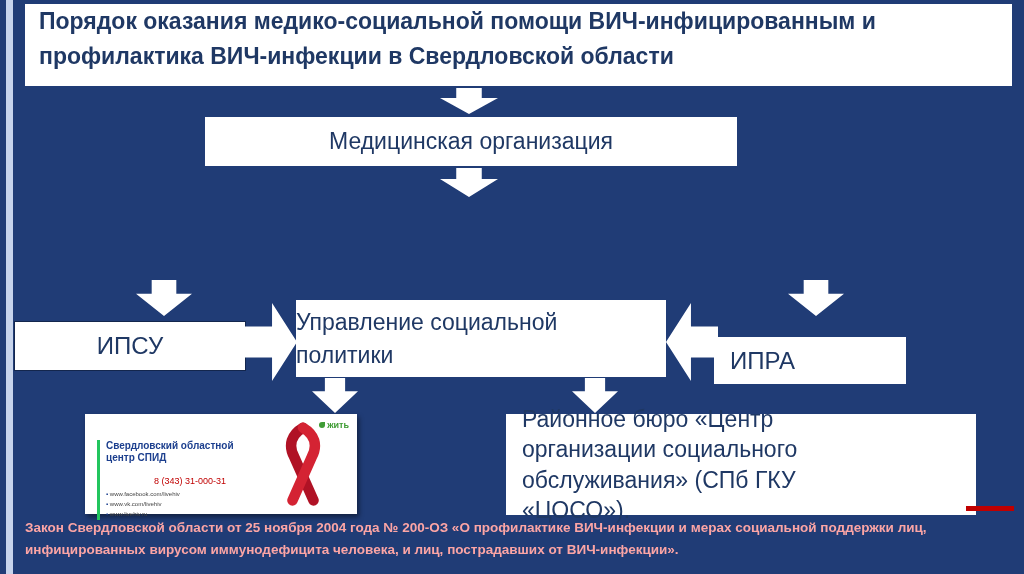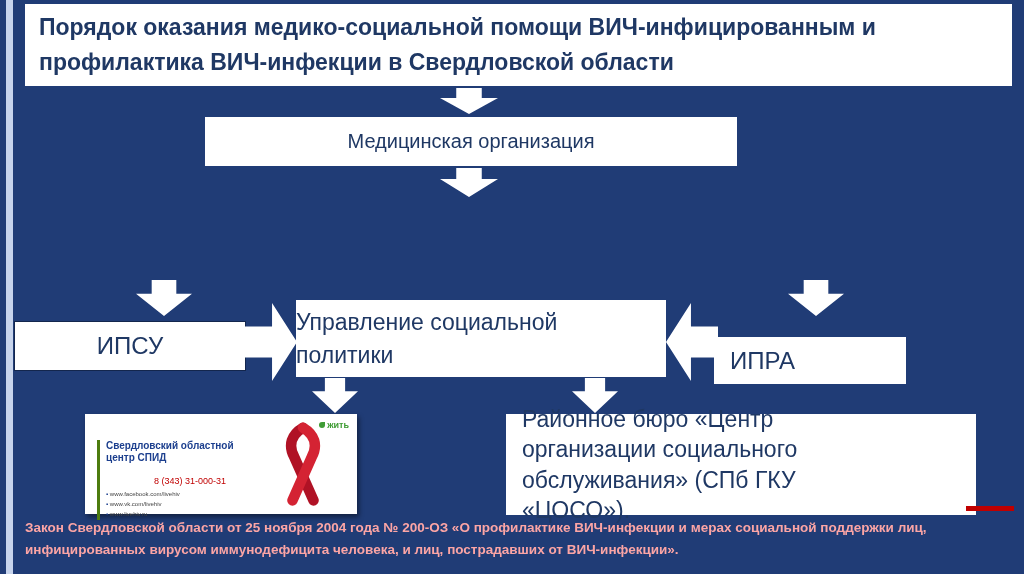--- a/index.html
+++ b/index.html
@@ -10,50 +10,50 @@
   .pre{white-space:pre-line;}
   .flexc{display:flex;align-items:center;justify-content:center;text-align:center;}
   .flexl{display:flex;align-items:center;text-align:left;}
   .arrow-down{position:absolute;background:#fff;
     clip-path:polygon(28% 0,72% 0,72% 38%,100% 38%,50% 100%,0 38%,28% 38%);}
   .arrow-right{position:absolute;background:#fff;
     clip-path:polygon(0 30%,52% 30%,52% 0,100% 50%,52% 100%,52% 70%,0 70%);}
   .arrow-left{position:absolute;background:#fff;
     clip-path:polygon(100% 30%,48% 30%,48% 0,0 50%,48% 100%,48% 70%,100% 70%);}
   .title{left:25px;top:4px;width:987px;height:82px;font-size:23px;font-weight:bold;
-         padding:6px 14px;line-height:1.5;}
+         padding:0 14px;line-height:1.5;}
   .footer{position:absolute;left:25px;top:517px;width:958px;color:#fca5a5;
           font-size:13.5px;font-weight:bold;line-height:1.6;}
   .red-line{position:absolute;left:966px;top:506px;width:48px;height:5px;background:#C00000;}
   
   .card{left:85px;top:414px;width:272px;height:100px;box-shadow:2px 3px 5px rgba(0,0,0,.45);}
   .card-logo{position:absolute;top:6px;right:8px;display:flex;align-items:center;gap:2px;
              font-size:9px;font-weight:bold;color:#3F9C35;margin-left:40px;}
   .leaf{width:6px;height:6px;background:#3F9C35;border-radius:50% 0 50% 50%;display:inline-block;}
-  .card-text{position:absolute;left:12px;top:26px;width:152px;border-left:3px solid #4d7c0f;
+  .card-text{position:absolute;left:12px;top:26px;width:152px;border-left:3px solid #22c55e;
              padding-left:6px;}
   .card-org{font-size:10px;font-weight:bold;color:#1C3F8E;line-height:1.2;}
   .card-phone{font-size:9px;font-weight:normal;color:#C00000;margin-top:12px;padding-left:48px;}
   .card-links{margin:3px 0 0;padding:0;list-style:none;font-size:6px;color:#444;line-height:1.7;}
   .card-links li::before{content:"▪ ";color:#1C3F8E;}
   .ribbon{position:absolute;right:24px;top:8px;width:60px;height:86px;}
 </style>
 </head>
 <body>
 
 <div class="slide">
 
   <div class="left-stripe"></div>
 
   <div class="wbox title pre">Порядок оказания медико-социальной помощи ВИЧ-инфицированным и
 профилактика ВИЧ-инфекции в Свердловской области</div>
 
   <div class="arrow-down" style="left:440px;top:88px;width:58px;height:26px;"></div>
 
-  <div class="wbox flexc" style="left:205px;top:117px;width:532px;height:49px;font-size:20px;">Медицинская организация</div>
+  <div class="wbox flexc" style="left:205px;top:117px;width:532px;height:49px;font-size:23px;">Медицинская организация</div>
 
   <div class="arrow-down" style="left:440px;top:168px;width:58px;height:29px;"></div>
 
 
   <div class="arrow-down" style="left:136px;top:280px;width:56px;height:36px;"></div>
   <div class="arrow-down" style="left:788px;top:280px;width:56px;height:36px;"></div>
 
   <div class="wbox flexc" style="left:14px;top:321px;width:232px;height:50px;font-size:24px;border:1px solid #13264D;">ИПСУ</div>
 
   <div class="arrow-right" style="left:245px;top:303px;width:52px;height:78px;"></div>

